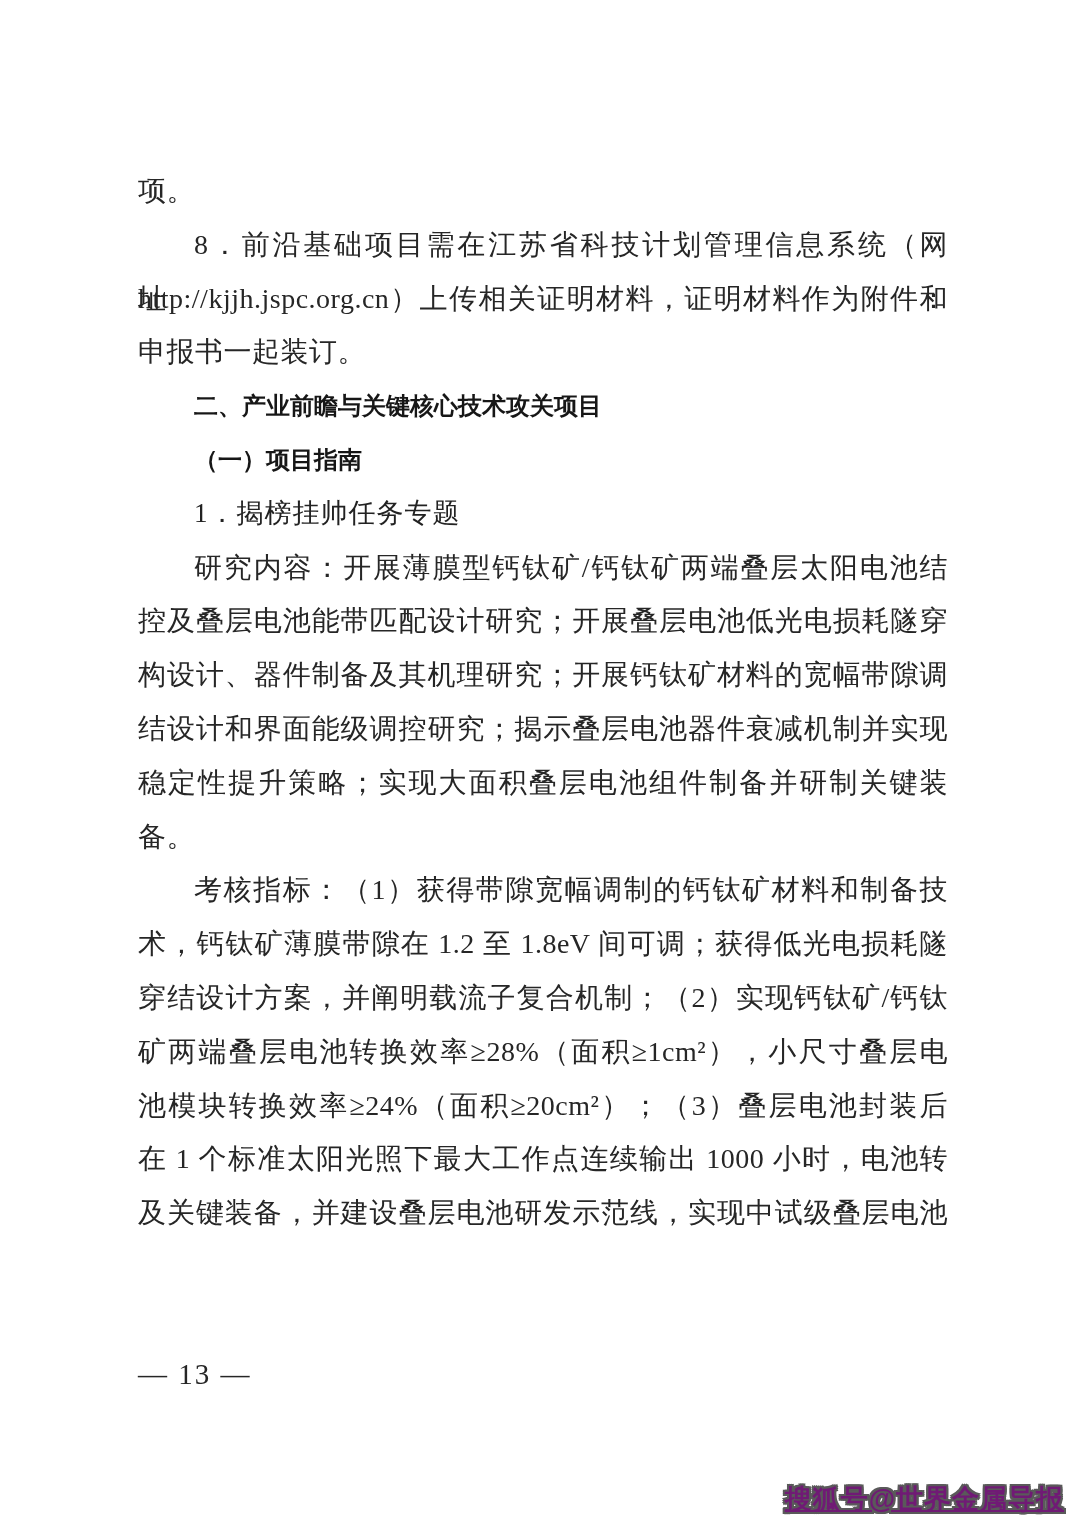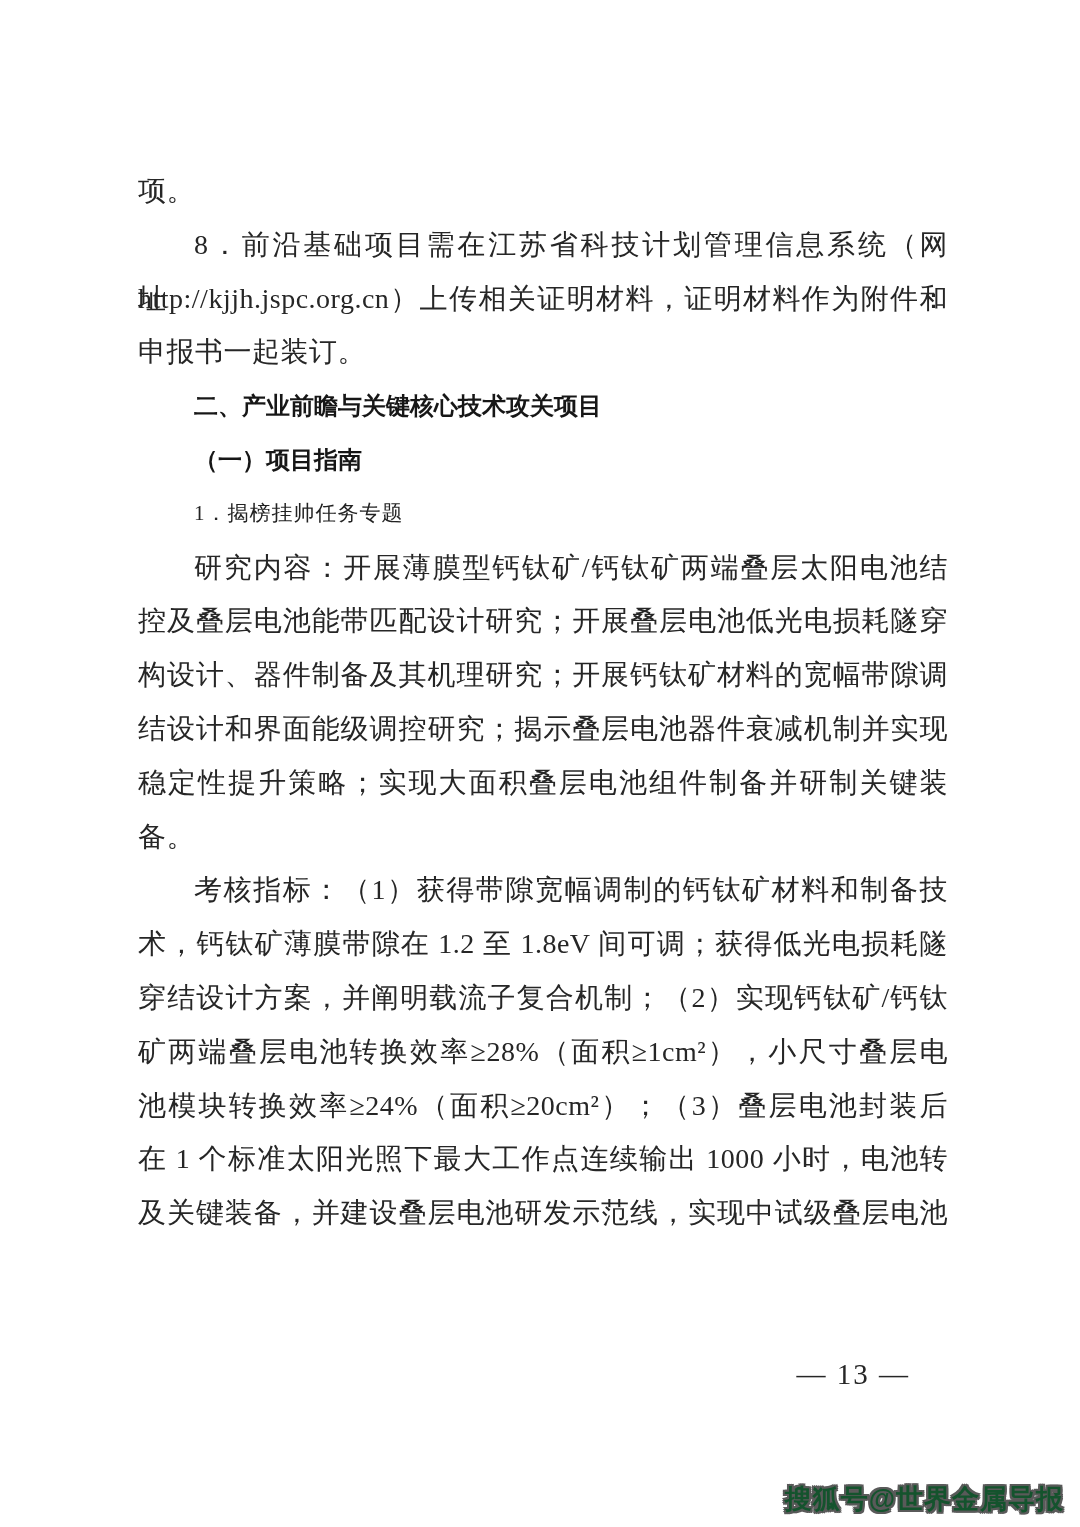--- a/index.html
+++ b/index.html
@@ -26,21 +26,21 @@
     text-align-last:justify;
     color:#262626;
     letter-spacing:0.5px;
   }
   .ln.end {               
     text-align:left;
     text-align-last:left;
   }
   .ind { text-indent:56px; }      
   .hline {
-    font-size:21px;
+    font-size:27px;
     line-height:53.8px;
     height:53.8px;
     text-align:left;
     text-align-last:left;
     text-indent:56px;
     white-space:nowrap;
   }
   .h-main {
     font-family:"Liberation Sans", sans-serif;
     font-weight:700;
@@ -61,38 +61,39 @@
   }
   .page-number {
     position:absolute;
     left:138px;
     top:1348px;
     width:810px;
     height:53.8px;
     line-height:53.8px;
     font-size:29px;
     color:#262626;
-    text-align:right;
+    text-align:left;
     padding-right:38px;
     letter-spacing:2px;
   }
   .watermark {
     position:absolute;
     right:16px;
     bottom:10px;
     font-family:"Liberation Sans", sans-serif;
     font-weight:700;
     font-size:27px;
     letter-spacing:1px;
-    color:#14532d;
+    color:#701a75;
     text-shadow:
       -2px -2px 0 #5a5a5a,  2px -2px 0 #5a5a5a,
       -2px  2px 0 #5a5a5a,  2px  2px 0 #5a5a5a,
       -2px  0   0 #5a5a5a,  2px  0   0 #5a5a5a,
        0   -2px 0 #5a5a5a,  0    2px 0 #5a5a5a;
+    text-decoration: underline;
   }
 </style>
 </head>
 <body>
 
 <div class="doc">
 
   <div class="ln end">项。</div>
 
   <div class="ln ind">8．前沿基础项目需在江苏省科技计划管理信息系统（网址：</div>

